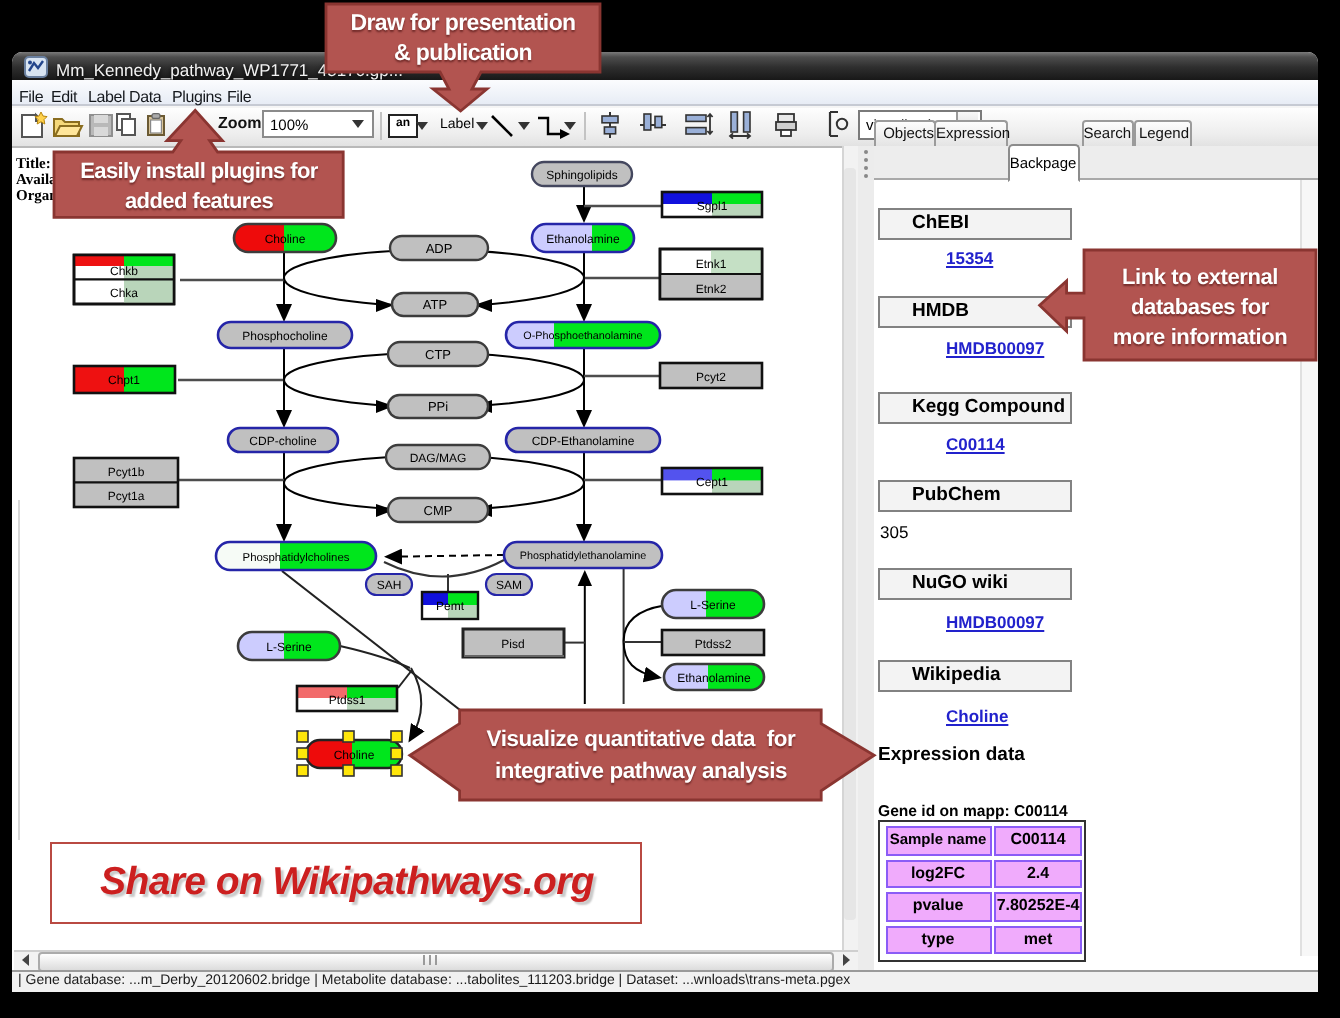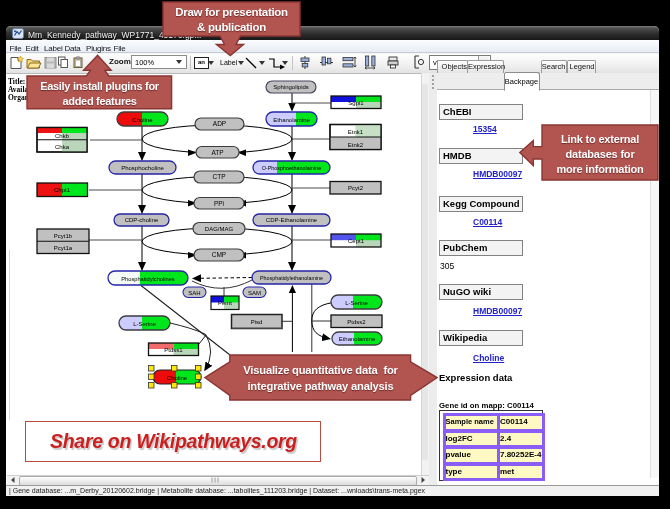--- a/index.html
+++ b/index.html
@@ -29,25 +29,25 @@
 #splitter{left:429px;top:73px;width:8px;height:412px;background:#ececec;}
 
 #panel{left:437px;top:73px;width:222px;height:412px;background:#fff;}
 #tabstrip{left:437px;top:73px;width:222px;height:16px;background:#ededed;border-bottom:1px solid #a9a9a9;}
 .tab{position:absolute;top:60px;height:12px;background:linear-gradient(#fdfdfd,#e4e4e4);
   border:1px solid #9b9b9b;border-bottom:none;border-radius:2px 2px 0 0;font-size:7.5px;color:#111;
   text-align:right;line-height:12px;}
 #tabactive{position:absolute;top:72px;height:17px;background:#fff;border:1px solid #8c8c8c;border-bottom:1px solid #fff;
   border-radius:2.5px 2.5px 0 0;font-size:7.5px;color:#000;text-align:center;line-height:17px;}
 .hdr{position:absolute;left:439px;width:79px;height:14px;background:#f3f3f3;border:1px solid #828282;
-  font-weight:bold;font-size:9.5px;color:#000;line-height:14px;padding-left:3px;white-space:nowrap;overflow:hidden;}
+  font-weight:bold;font-size:9.5px;color:#000;line-height:14px;padding-left:16px;white-space:nowrap;overflow:hidden;}
 .lnk{position:absolute;left:440px;font-size:8.5px;font-weight:bold;color:#2222cc;text-decoration:underline;margin-left:33px;}
 #panelscroll{left:650px;top:90px;width:8px;height:388px;background:#f7f7f7;border-left:1px solid #e0e0e0;}
-.tc{position:absolute;height:12.5px;border:3px solid #8b5cf6;font-size:8px;font-weight:bold;color:#000;white-space:nowrap;
-  text-align:left;line-height:12.5px;background:#fef9c3;}
+.tc{position:absolute;height:12.5px;border:1px solid #8b5cf6;font-size:8px;font-weight:bold;color:#000;white-space:nowrap;
+  text-align:center;line-height:12.5px;background:#f0abfc;}
 
 .co{position:absolute;color:#fff;font-weight:bold;text-align:center;text-shadow:0 1px 1px rgba(60,10,10,.55);}
 
 #share{left:25px;top:421px;width:294px;height:39px;background:#fff;border:1.5px solid #b94a42;}
 #sharetxt{left:25px;top:421px;width:297px;text-align:center;line-height:41px;font-size:19.5px;letter-spacing:-0.3px;font-weight:bold;font-style:italic;
   color:#cc1f1f;text-shadow:1.5px 1.5px 1px #c9c9c9;}
 </style>
 </head>
 <body>
 <div id="win" class="abs"></div>

